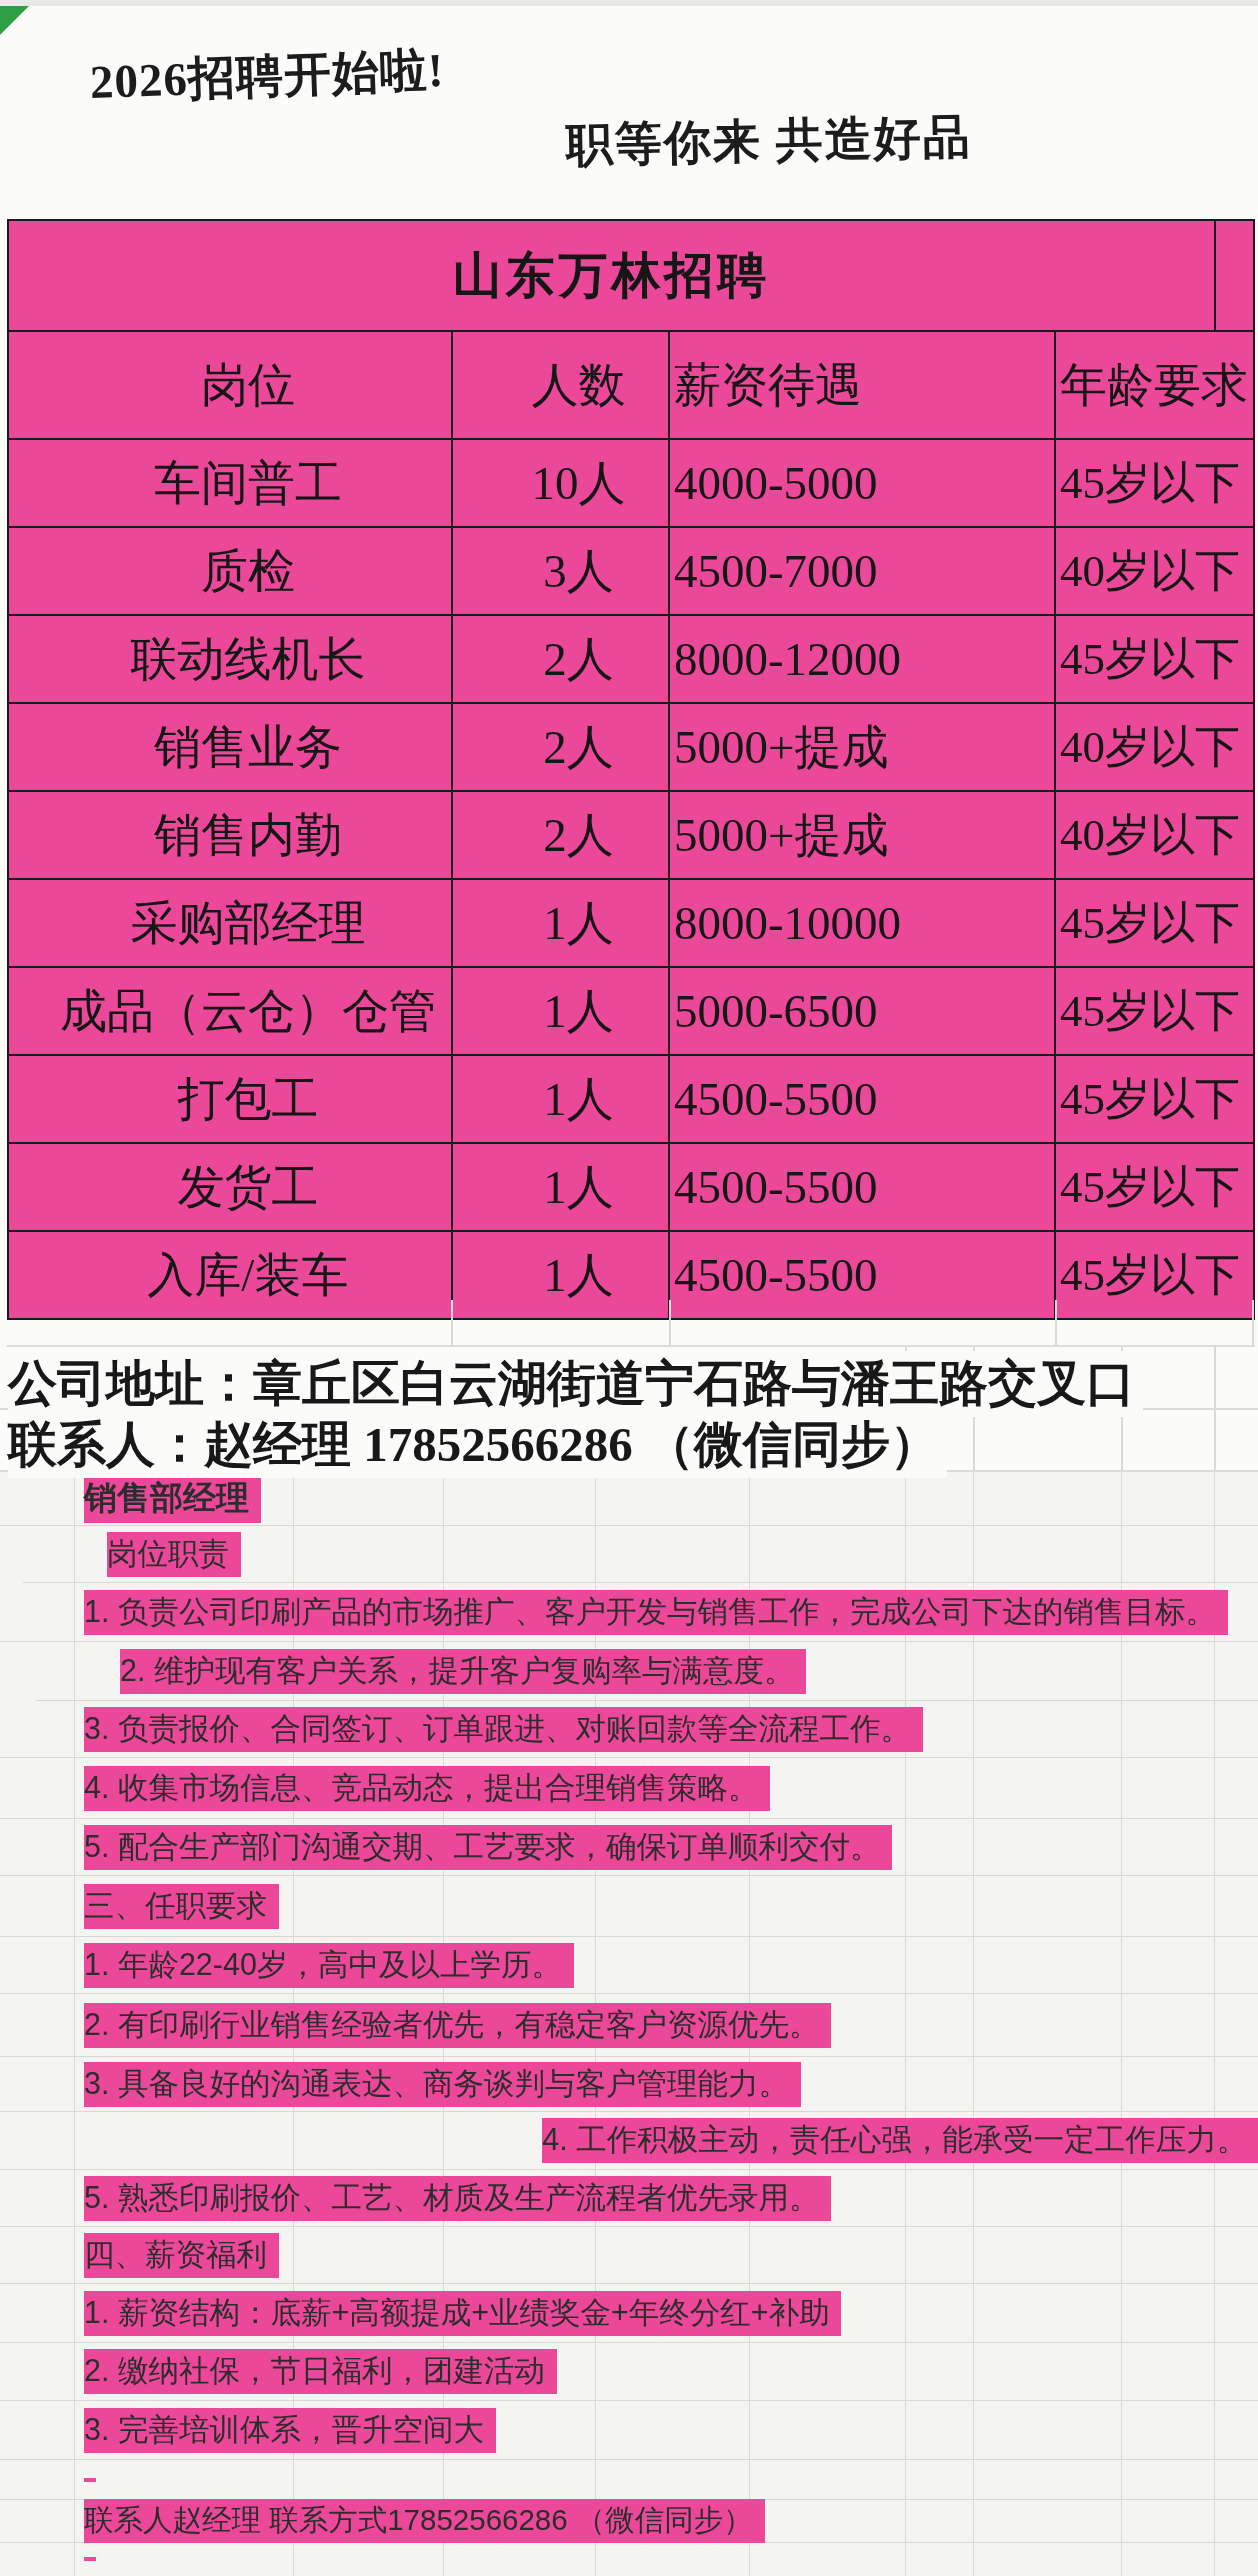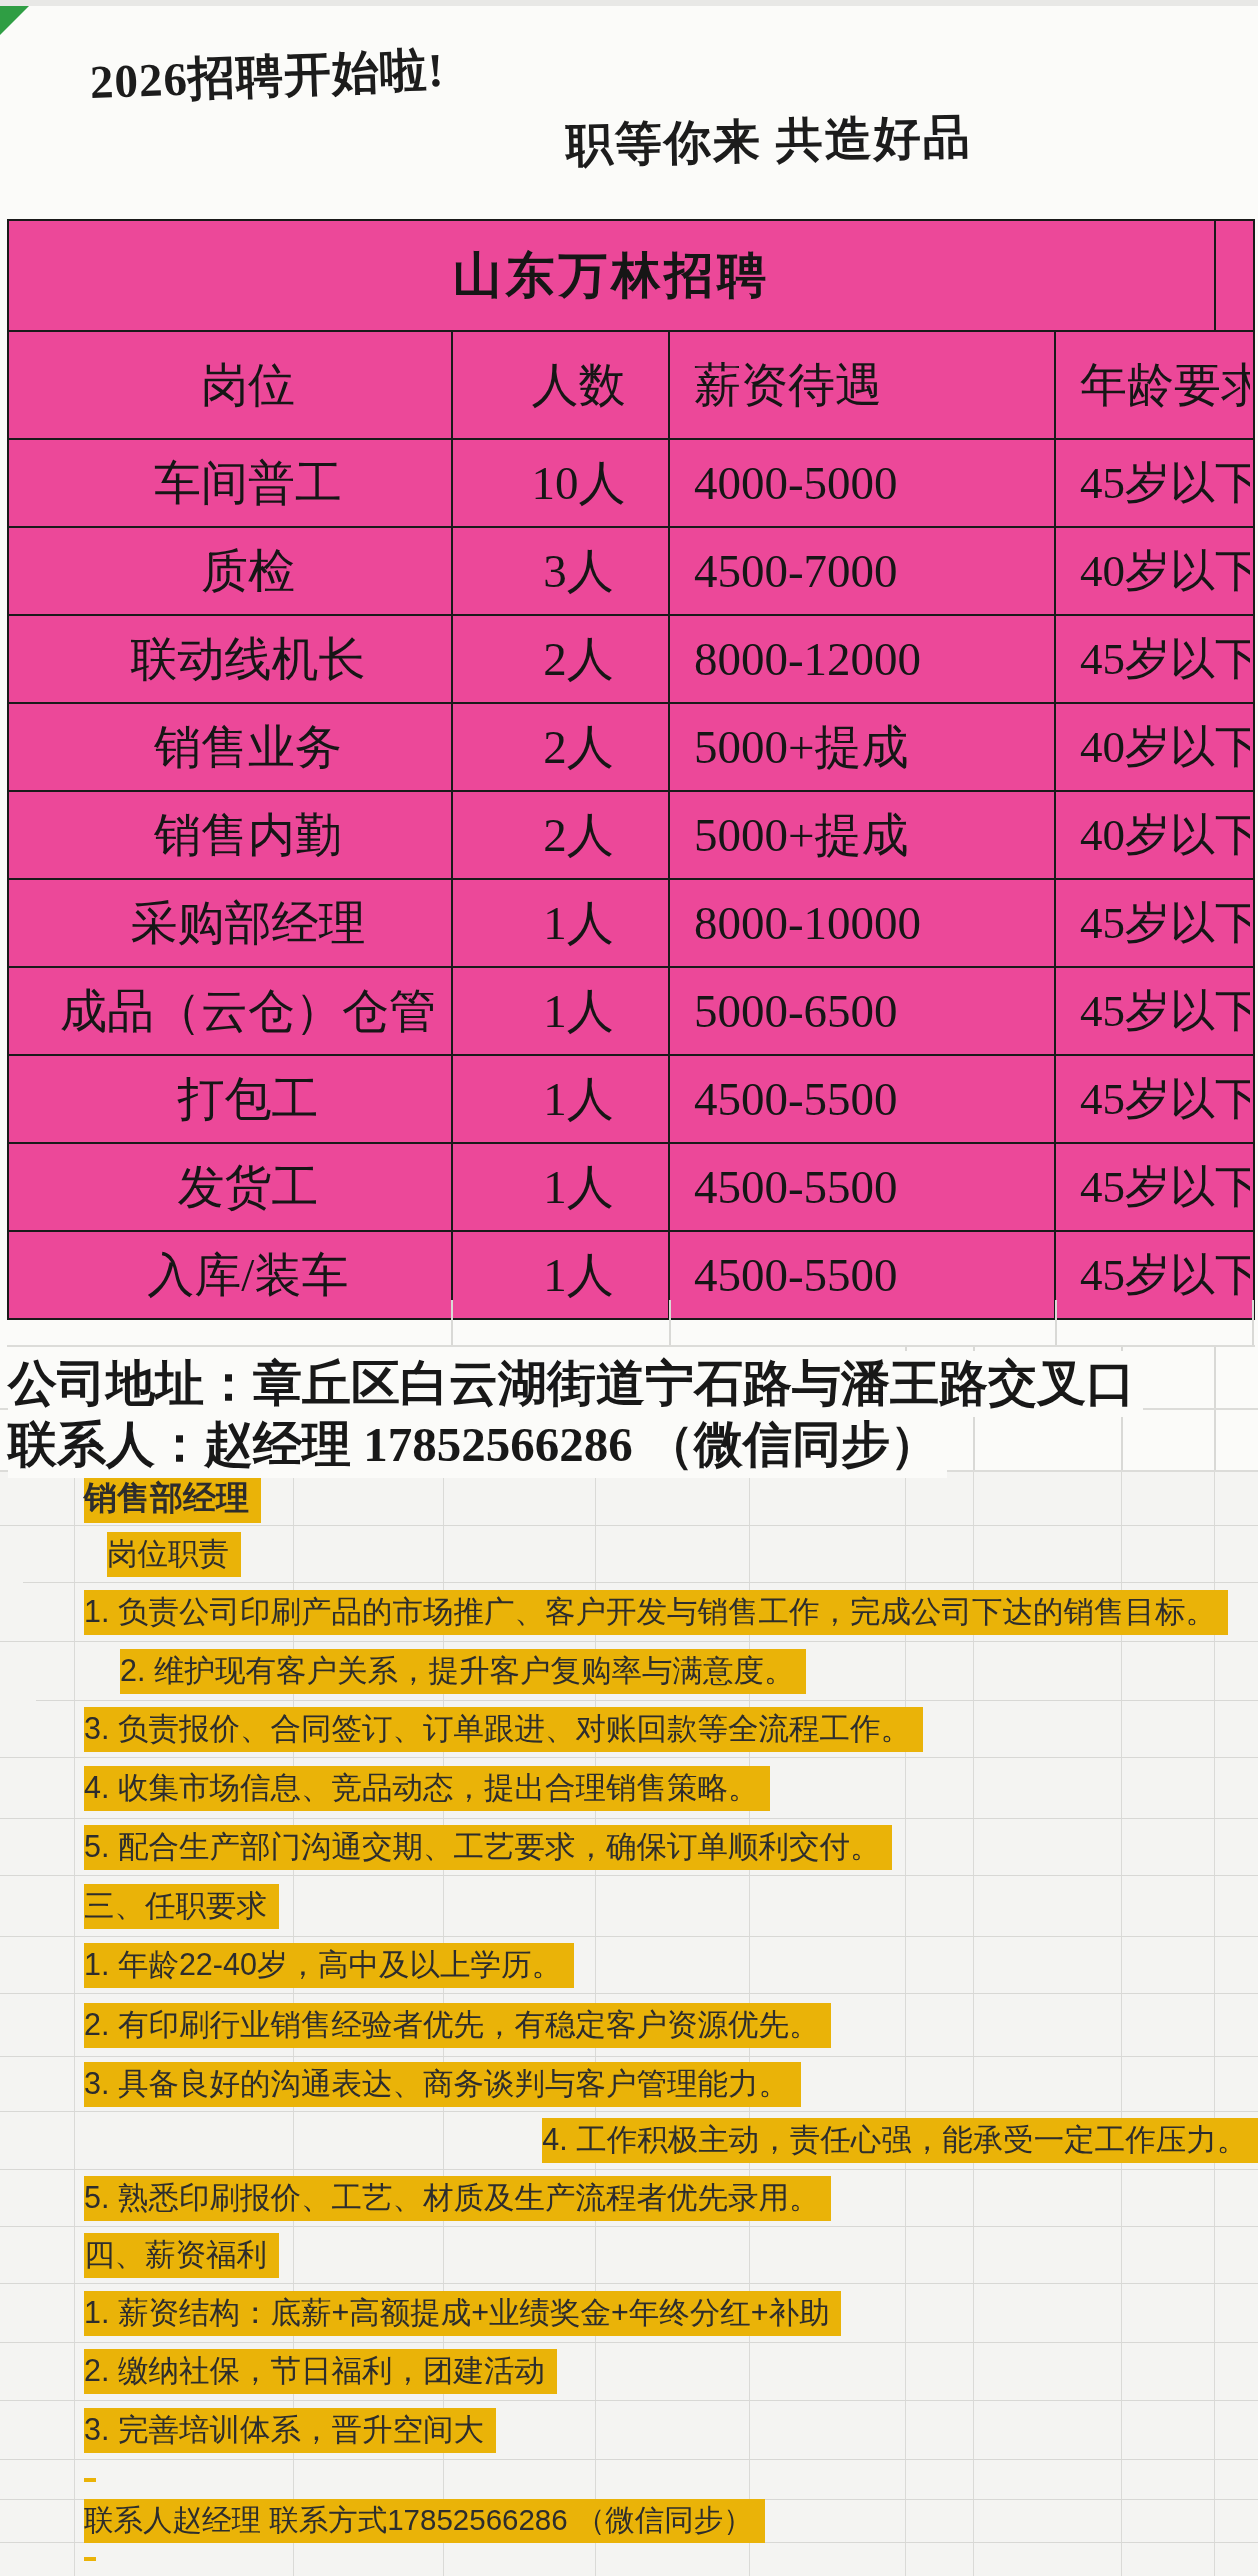--- a/index.html
+++ b/index.html
@@ -41,21 +41,21 @@
   .mt-grid-row { display:grid; grid-template-columns:444px 217px 386px 194px; }
   .mt-header-row { height:106px; border-bottom:2.9px solid #1a1a1a; }
   .mt-data-row { height:86px; border-bottom:2.9px solid #1a1a1a; }
   .mt-data-row.last { border-bottom:none; }
   .mt-cell {
     box-sizing:border-box; border-right:2.9px solid #1a1a1a;
     display:flex; align-items:center; justify-content:center;
     font-size:47px; font-weight:500; white-space:nowrap; overflow:hidden;padding-left:36px;
   }
   .mt-cell.c3 { font-size:45px; }
-  .mt-cell.left { justify-content:flex-start; padding-left:24px; }
+  .mt-cell.left { justify-content:flex-start; padding-left:4px; }
   .mt-cell.noborder { border-right:none;font-family:Liberation Serif, serif; }
   
   .vline { position:absolute; width:2px; background:#d9d9d6; }
   .hline { position:absolute; height:2px; background:#dcdcd9; }
   
   .addr-line {
     position:absolute; left:7.9px; white-space:nowrap;
     font-family:"Liberation Serif", serif; font-size:49px; font-weight:600;
     color:#181818; background:#fbfbf9; padding-right:7.9px; z-index:3;
   }
@@ -64,21 +64,21 @@
     position:absolute; left:0; top:1472px; width:1259px; height:1104px;
     background:#f4f4f2; color:#2d2d2d;
   }
   .ds-vline { position:absolute; top:0; height:1104px; width:1px; background:#dadad7; z-index:0; }
   .ds-row {
     position:relative; z-index:1; box-sizing:border-box;
     border-bottom:1px solid #d8d8d5;
     display:flex; align-items:center; padding-left:84px;
   }
   .ds-row span {
-    font-size:30.5px; background:#eab308; padding:2px 11.8px 2px 0;
+    font-size:30.5px; background:#ec4899; padding:2px 11.8px 2px 0;
     white-space:nowrap;
   }
   .ds-row.bold span { font-size:33px; font-weight:bold; }
   .ds-row.contact span { font-size:29.5px; }
   .ds-row.blank { border-bottom:1px solid #d8d8d5; }
   .ds-row.edge { border-bottom:none; }
 </style>
 </head>
 <body>
 

